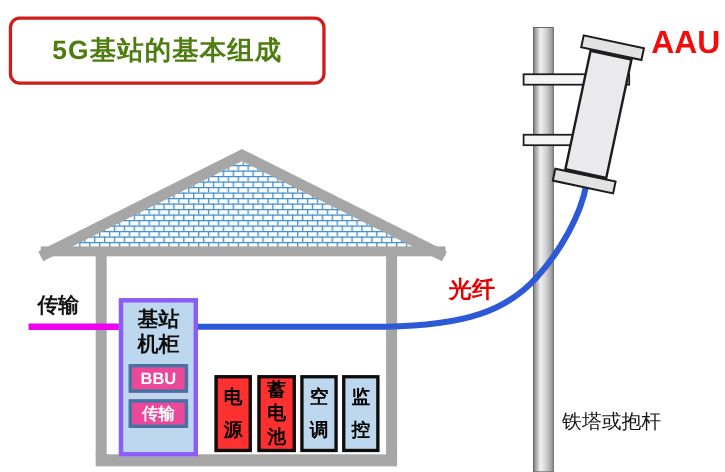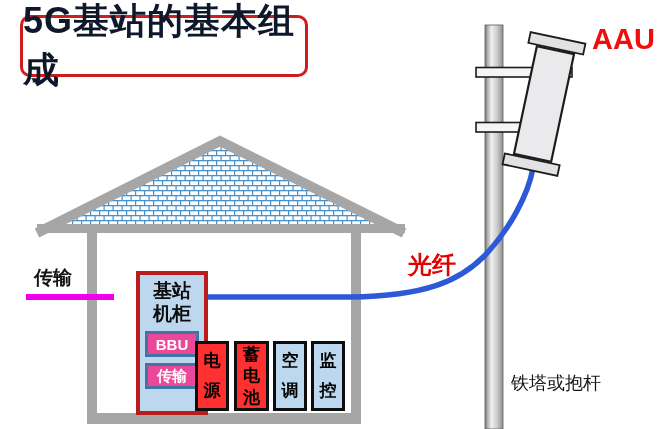--- a/index.html
+++ b/index.html
@@ -4,34 +4,34 @@
 <style>
   html,body{margin:0;padding:0;background:#fff;}
   .stage{
     position:relative;width:659px;height:429px;background:#ffffff;overflow:hidden;
     font-family:"Liberation Sans","DejaVu Sans",sans-serif;
   }
   .stage svg{position:absolute;left:0;top:0;z-index:1;}
   .overlay{position:absolute;z-index:2;}
 
   .title-box{
-    left:20px;top:15px;width:282px;height:56px;
+    left:8px;top:15px;width:282px;height:56px;
     background:#ffffff;border:3px solid #cf1d1d;border-radius:10px;
     display:flex;align-items:center;justify-content:center;
-    color:#0f172a;font-size:36px;font-weight:bold;letter-spacing:1px;
+    color:#4d7c0f;font-size:24px;font-weight:bold;letter-spacing:1px;
   }
   .room-label{left:57px;top:150px;font-size:20px;font-weight:bold;color:#141414;}
   .trans-label{left:34px;top:265px;font-size:19px;font-weight:bold;color:#141414;}
-  .fiber-label{left:408px;top:249px;font-size:24px;font-weight:bold;color:#e30000;}
+  .fiber-label{left:408px;top:249px;font-size:21px;font-weight:bold;color:#e30000;}
   .aau-label{left:592px;top:23px;font-size:29px;font-weight:bold;color:#f20d0d;}
   .pole-label{left:511px;top:371px;font-size:18px;color:#141414;}
 
   .cabinet{
     left:108px;top:271px;width:72px;height:144px;box-sizing:border-box;
-    background:#bdd7ee;border:4px solid #b91c1c;margin-left:28px;
+    background:#bdd7ee;border:4px solid #8b5cf6;
   }
   .cabinet-label{
     margin-top:4px;text-align:center;font-size:19px;font-weight:bold;
     line-height:1.22;color:#0d0d0d;white-space:pre-line;
   }
   .module{
     width:54px;height:26px;margin:6px auto 0;box-sizing:border-box;
     background:#ec4899;border:3px solid #3f74a3;
     display:flex;align-items:center;justify-content:center;
     color:#ffffff;font-weight:bold;font-size:15px;

